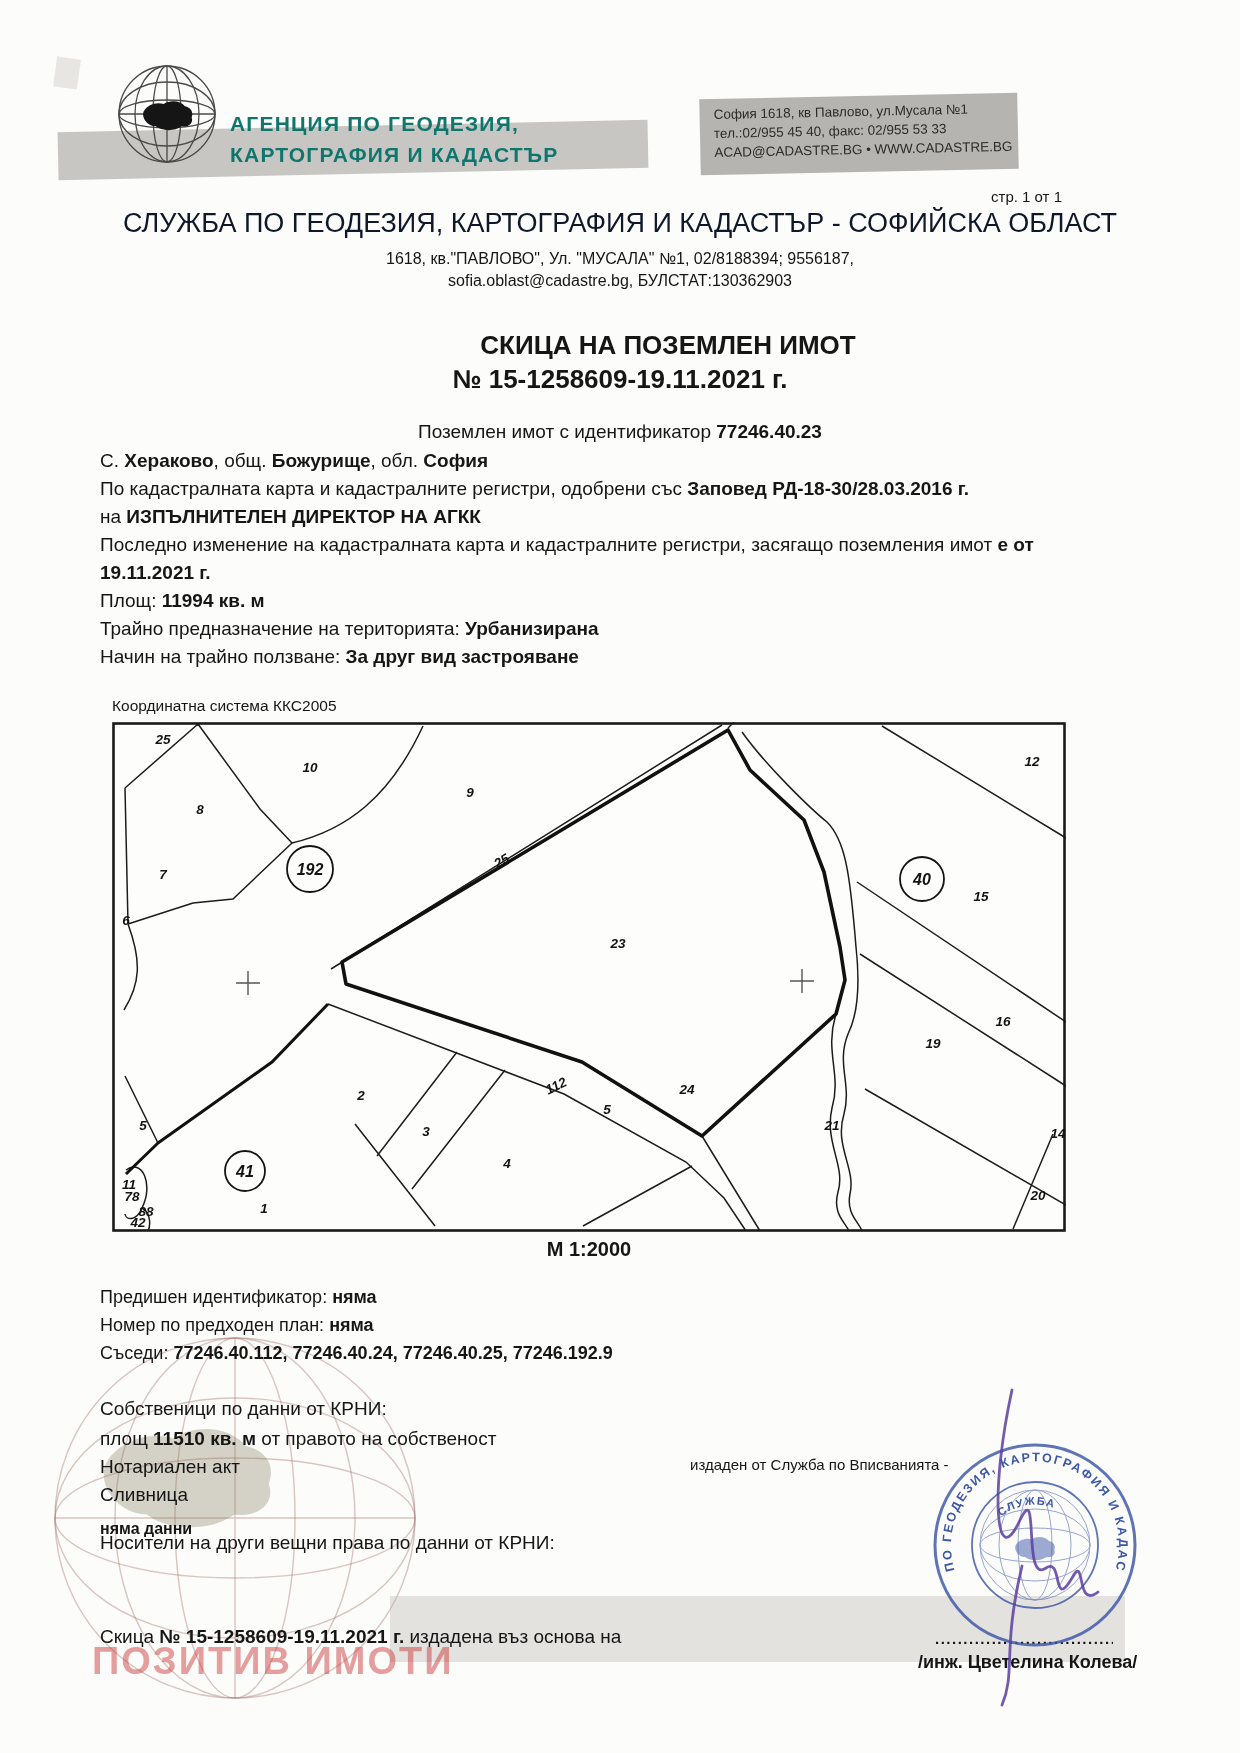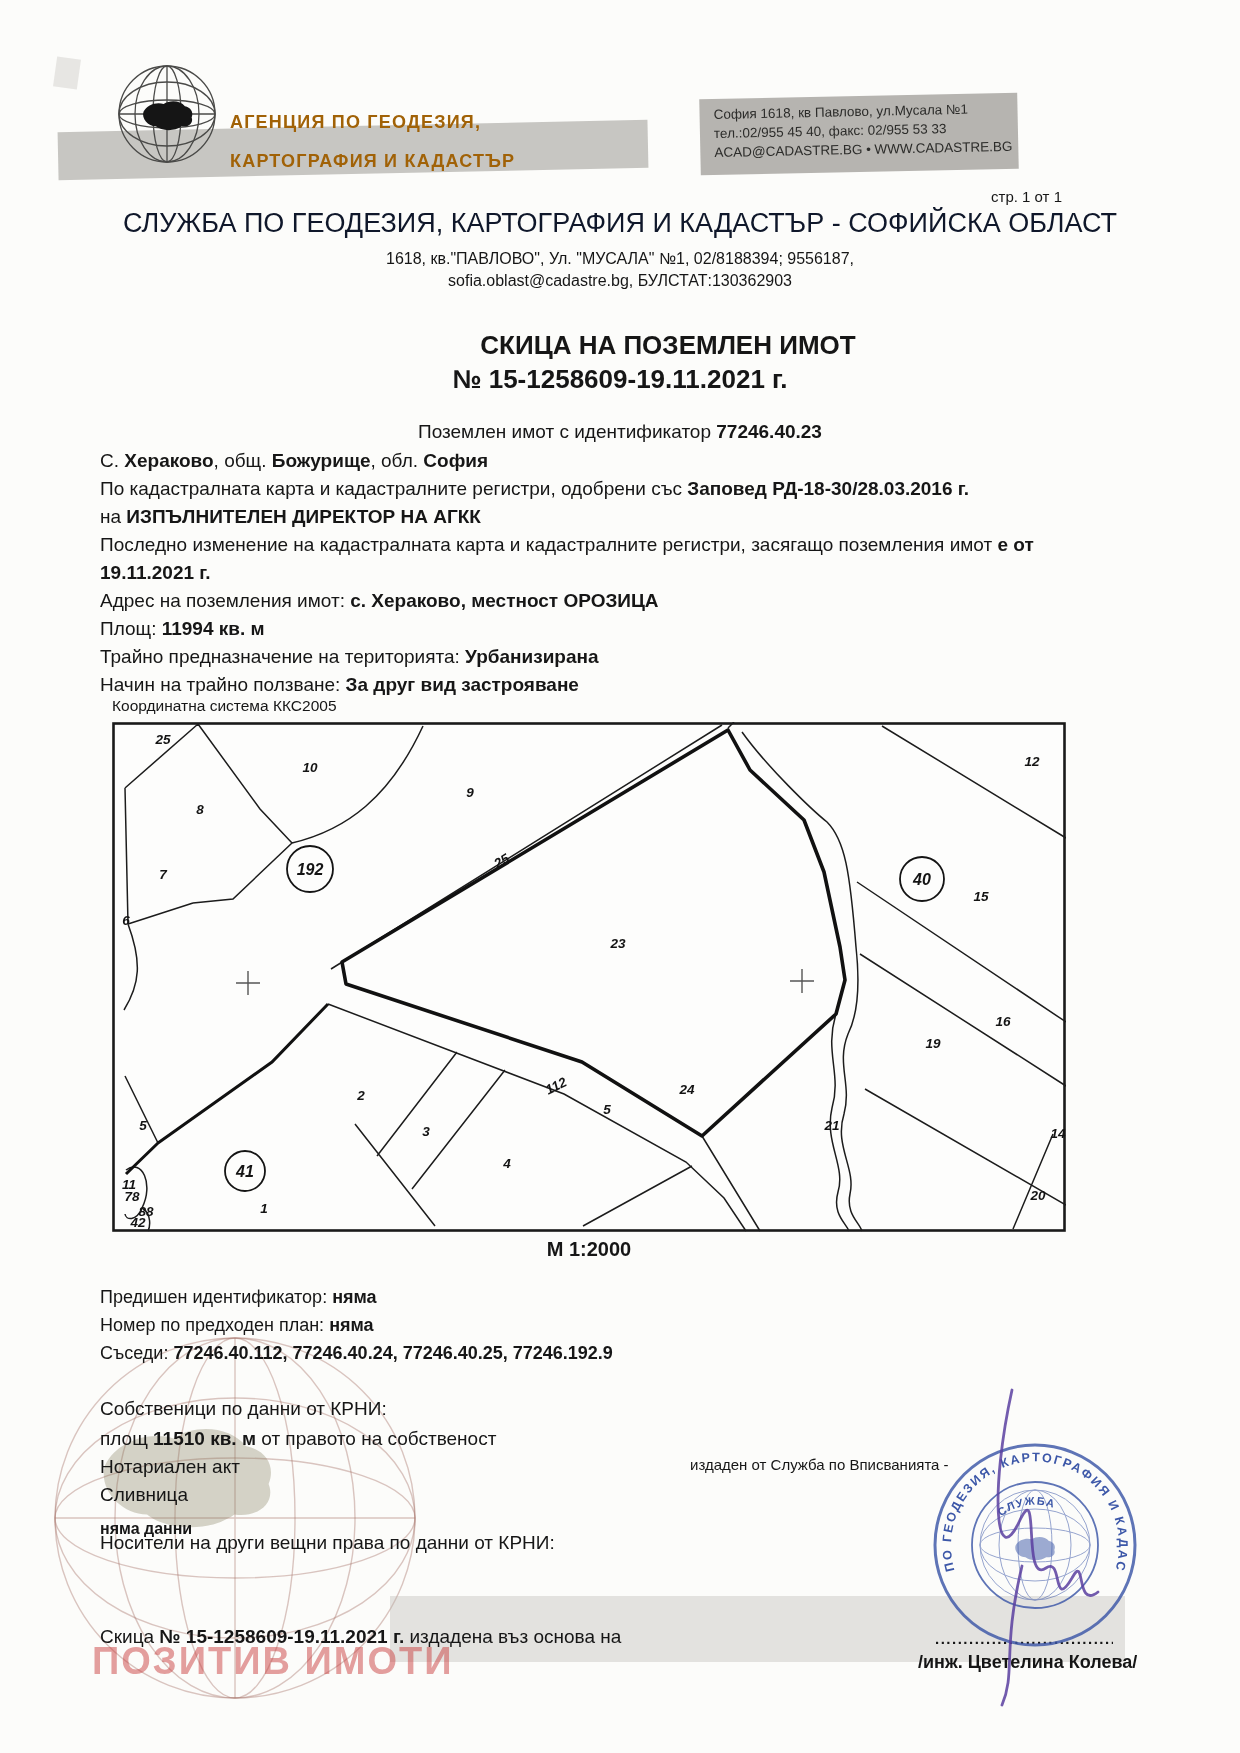--- a/index.html
+++ b/index.html
@@ -48,43 +48,42 @@
       <circle cx="55" cy="58" r="48"></circle>
       <ellipse cx="55" cy="58" rx="32" ry="48"></ellipse>
       <ellipse cx="55" cy="58" rx="14" ry="48"></ellipse>
       <ellipse cx="55" cy="58" rx="48" ry="32"></ellipse>
       <ellipse cx="55" cy="58" rx="48" ry="14"></ellipse>
       <path d="M7,58 L103,58 M55,10 L55,106"></path>
     </g>
     <path d="M8,30 C14,18 30,12 44,16 C56,8 74,10 82,20 C92,22 98,30 94,40 C98,50 88,58 76,56 C62,66 40,64 30,56 C16,56 4,42 8,30 Z" transform="translate(27,39) scale(0.56)" fill="#151515"></path>
   </svg>
 
-  <div class="abs" style="left:230px;top:112px;z-index:2;font-weight:700;font-size:18px;letter-spacing:1.2px;color:#a16207;">
+  <div class="abs" style="left:230px;top:112px;z-index:2;font-weight:700;font-size:21px;letter-spacing:1.2px;color:#0f766e;">
     <div class="line">АГЕНЦИЯ ПО ГЕОДЕЗИЯ,</div>
-    <div class="line" style="margin-top:18px;">КАРТОГРАФИЯ И КАДАСТЪР</div>
+    <div class="line" style="margin-top:7px;">КАРТОГРАФИЯ И КАДАСТЪР</div>
   </div>
 
   <div class="abs" style="left:900px;top:188px;width:162px;text-align:right;font-size:15px;z-index:2;">стр. 1 от 1</div>
 
   <div class="abs center" style="left:0;top:208px;width:1240px;font-size:27px;color:#0f172a;z-index:2;">СЛУЖБА ПО ГЕОДЕЗИЯ, КАРТОГРАФИЯ И КАДАСТЪР - СОФИЙСКА ОБЛАСТ</div>
   <div class="abs center" style="left:0;top:250px;width:1240px;font-size:16px;z-index:2;">1618, кв."ПАВЛОВО", Ул. "МУСАЛА" №1, 02/8188394; 9556187,</div>
   <div class="abs center" style="left:0;top:272px;width:1240px;font-size:16px;z-index:2;">sofia.oblast@cadastre.bg, БУЛСТАТ:130362903</div>
 
   <div class="abs center b" style="left:0;top:330px;width:1240px;font-size:26px;z-index:2;padding-left:48px;">СКИЦА НА ПОЗЕМЛЕН ИМОТ</div>
   <div class="abs center b" style="left:0;top:364px;width:1240px;font-size:26px;z-index:2;">№ 15-1258609-19.11.2021 г.</div>
 
   <div class="abs center" style="left:0;top:421px;width:1240px;font-size:19px;z-index:2;"><span>Поземлен имот с  идентификатор  </span><span class="b">77246.40.23</span></div>
 
   <div class="abs" style="left:100px;top:447px;width:1030px;font-size:19px;line-height:28px;z-index:2;">
     <div class="line"><span>С. </span><span class="b">Хераково</span><span>, общ. </span><span class="b">Божурище</span><span>, обл. </span><span class="b">София</span></div>
     <div class="line"><span>По кадастралната карта и кадастралните регистри, одобрени със </span><span class="b">Заповед РД-18-30/28.03.2016 г.</span></div>
     <div class="line"><span>на </span><span class="b">ИЗПЪЛНИТЕЛЕН ДИРЕКТОР НА АГКК</span></div>
     <div class="line"><span>Последно изменение на кадастралната карта и кадастралните регистри, засягащо поземления имот </span><span class="b">е от</span></div>
     <div class="line"><span class="b">19.11.2021 г.</span></div>
-    <div class="line"><span>Адрес на поземления имот: </span><span class="b">с. Хераково, местност ОРОЗИЦА</span></div>
     <div class="line"><span>Площ: </span><span class="b">11994 кв. м</span></div>
     <div class="line"><span>Трайно предназначение на територията: </span><span class="b">Урбанизирана</span></div>
     <div class="line"><span>Начин на трайно ползване: </span><span class="b">За друг вид застрояване</span></div>
   </div>
 
   <div class="abs" style="left:112px;top:697px;font-size:15.5px;z-index:2;">Координатна система ККС2005</div>
 
   <svg class="abs" style="left:112px;top:722px;z-index:2;" width="954" height="511" viewBox="0 0 954 511">
     <rect x="1.5" y="1.5" width="951" height="507" fill="#fdfdfc" stroke="#1a1a1a" stroke-width="2.6"></rect>
 

